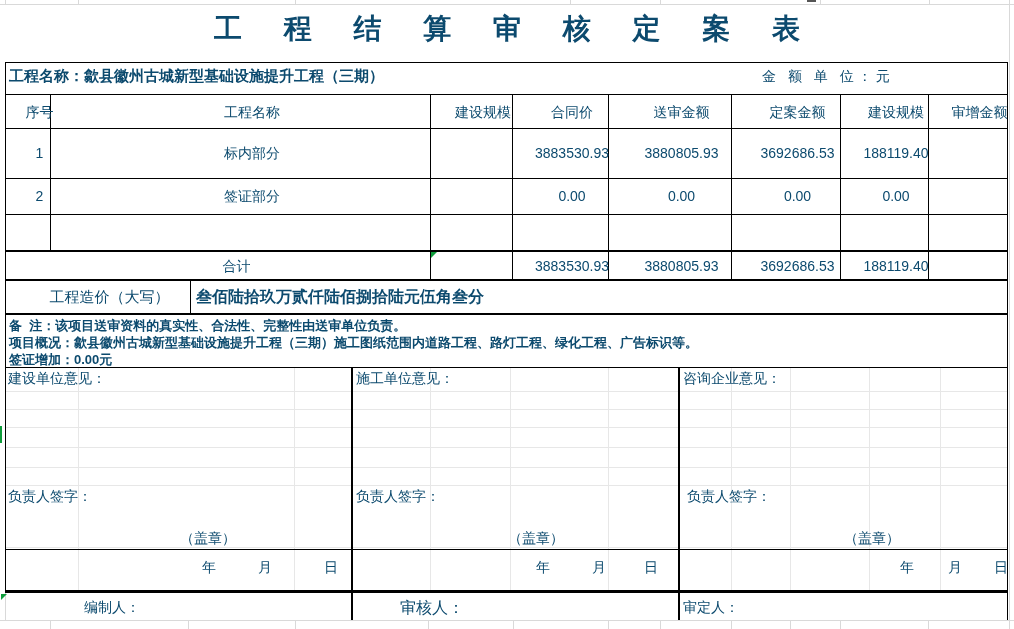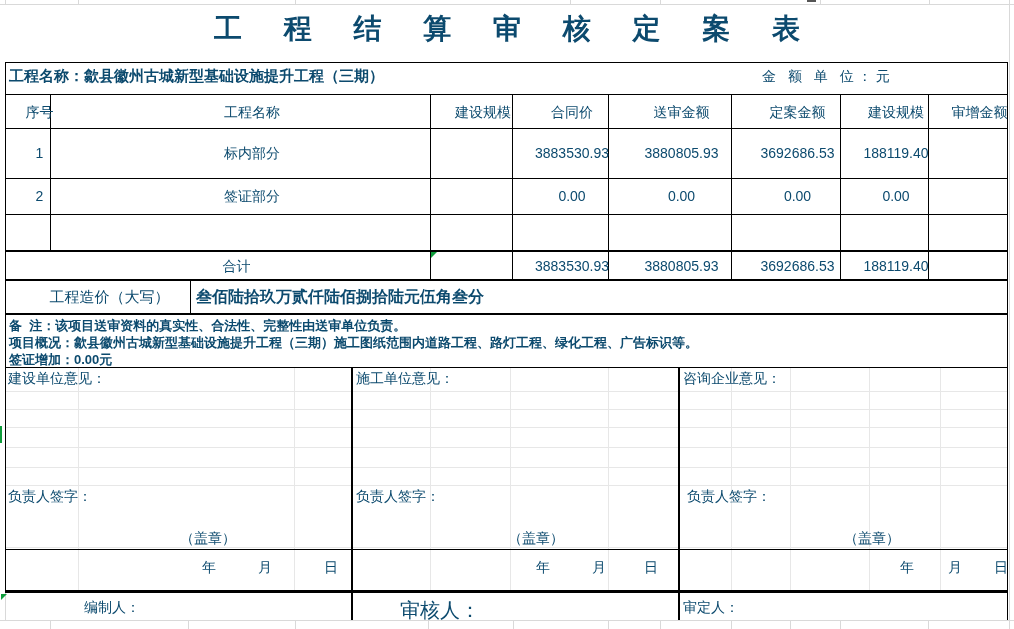--- a/index.html
+++ b/index.html
@@ -156,16 +156,16 @@
   <div class="txt" style="left:258px;top:560px;font-size:14px">月</div>
   <div class="txt" style="left:324px;top:560px;font-size:14px">日</div>
   <div class="txt" style="left:536px;top:560px;font-size:14px">年</div>
   <div class="txt" style="left:592px;top:560px;font-size:14px">月</div>
   <div class="txt" style="left:644px;top:560px;font-size:14px">日</div>
   <div class="txt" style="left:900px;top:560px;font-size:14px">年</div>
   <div class="txt" style="left:948px;top:560px;font-size:14px">月</div>
   <div class="txt" style="left:994px;top:560px;font-size:14px">日</div>
 
   <div class="txt" style="left:84px;top:600px;font-size:14px">编制人：</div>
-  <div class="txt" style="left:400px;top:600px;font-size:20px">审核人：</div>
+  <div class="txt" style="left:400px;top:600px;font-size:16px">审核人：</div>
   <div class="txt" style="left:683px;top:600px;font-size:14px">审定人：</div>
 
 </div>
 
 </body></html>

